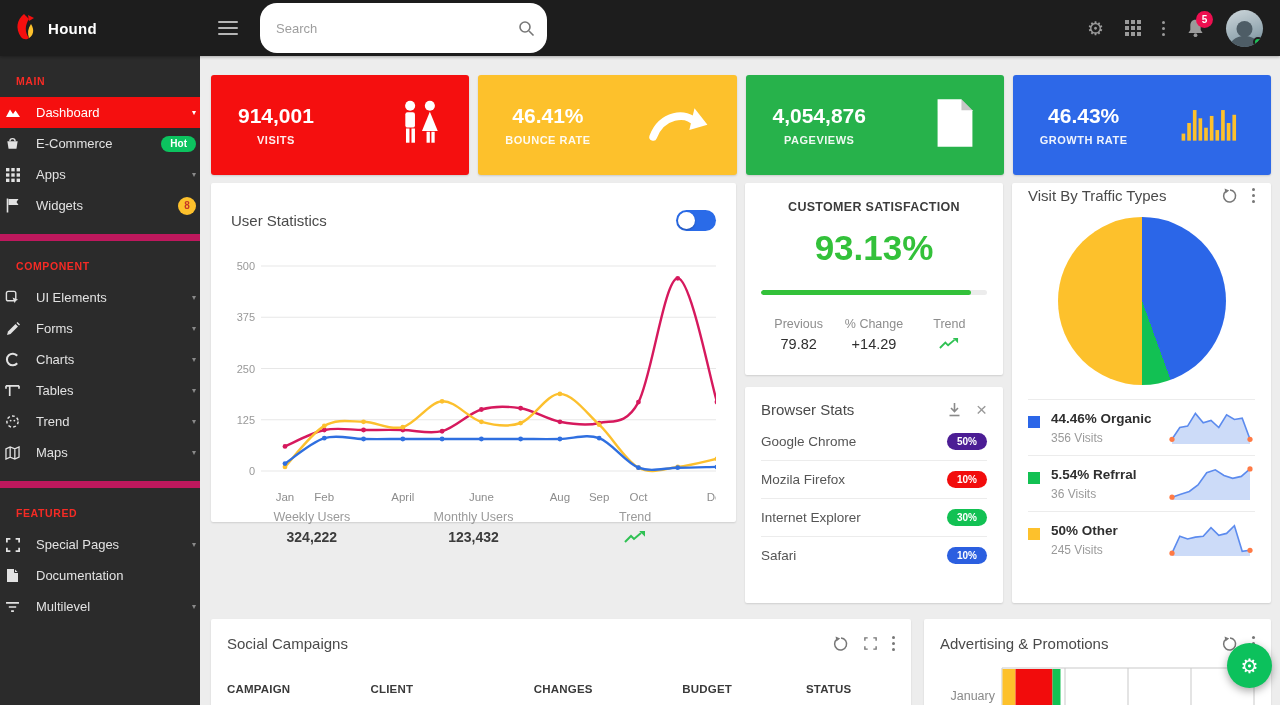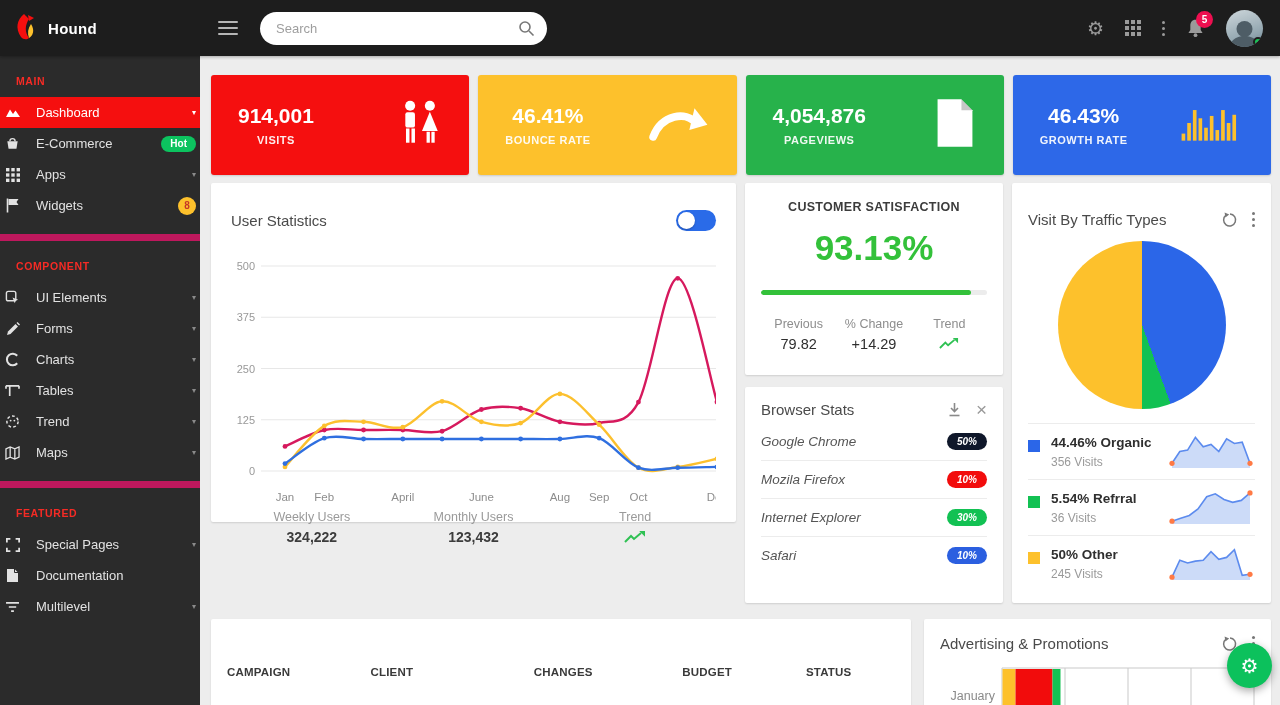--- a/index.html
+++ b/index.html
@@ -6,21 +6,21 @@
   html,body { width:1280px; height:705px; overflow:hidden; background:#ededed;
     font-family:"Liberation Sans", sans-serif; }
 
   
   .navbar { position:fixed; top:0; left:0; width:1280px; height:56px; background:#1d1d1d;
     display:flex; align-items:center; z-index:50; box-shadow:0 1px 3px rgba(0,0,0,.3); }
   .brand { width:200px; display:flex; align-items:center; gap:10px; padding-left:14px; cursor:pointer; }
   .brand-name { color:#fff; font-size:15px; font-weight:bold; letter-spacing:.3px; }
   .hamburger { margin-left:18px; width:20px; cursor:pointer; }
   .hamburger span { display:block; height:2px; background:#b5b5b5; margin:4px 0; border-radius:1px; }
-  .search-pill { margin-left:22px; width:287px; height:33px; background:#fff; border-radius:17px;
+  .search-pill { margin-left:22px; width:287px; height:50px; background:#fff; border-radius:17px;
     display:flex; align-items:center; padding:0 12px 0 16px; }
   .search-pill input { border:none; outline:none; flex:1; font-size:13px; color:#333;
     font-family:"Liberation Sans", sans-serif; }
   .search-pill input::placeholder { color:#9e9e9e; }
   .nav-right { margin-left:auto; display:flex; align-items:center; gap:21px; padding-right:17px; }
   .nav-ico { color:#9a9a9a; cursor:pointer; display:flex; align-items:center; }
   .gear-glyph { font-size:19px; line-height:1; }
   .grid-ico { display:grid; grid-template-columns:repeat(3,4px); grid-gap:2px; }
   .grid-ico i { width:4px; height:4px; background:#9a9a9a; }
   .kebab { display:flex; flex-direction:column; gap:3px; }
@@ -83,28 +83,28 @@
   .cs-title { font-size:12.5px; font-weight:bold; color:#3c3c3c; letter-spacing:.3px; }
   .cs-value { font-size:35px; font-weight:bold; color:#33c13a; margin-top:14px; }
   .cs-bar { margin-top:22px; height:5px; background:#ececec; border-radius:3px; overflow:hidden; }
   .cs-bar-fill { height:100%; background:#33c13a; border-radius:3px; }
   .cs-stats { display:flex; margin-top:14px; }
   .cs-stat { flex:1;margin-top:8px; }
   .cs-stat-label { font-size:12.5px; color:#8d8d8d; }
   .cs-stat-value { font-size:14.5px; font-weight:normal; color:#2f2f2f; margin-top:5px; }
 
   .bs-card { height:216px; padding:14px 16px 0; }
-  .bs-rows { margin-top:4px;font-style:italic; }
+  .bs-rows { margin-top:4px; }
   .bs-row { height:38px; display:flex; align-items:center; justify-content:space-between; }
   .bs-row + .bs-row { border-top:1px solid #ececec; }
   .bs-name { font-size:13.5px; color:#555; }
   .bs-badge { color:#fff; font-size:10px; font-weight:bold; padding:3px 10px; border-radius:10px; }
 
   .right-col { width:259px; }
-  .traffic-card { height:420px; padding:28px 16px 0; }
+  .traffic-card { height:420px; padding:4px 16px 0; }
   .pie { width:168px; height:168px; border-radius:50%; margin:13px auto 14px; }
   .tl-row { display:flex; align-items:center; border-top:1px solid #ececec; height:56px; }
   .tl-sq { width:12px; height:12px; margin-right:11px; align-self:flex-start; margin-top:16px; }
   .tl-label { font-size:13.5px; font-weight:bold; color:#2f2f2f; }
   .tl-sub { font-size:12px; color:#9a9a9a; margin-top:5px; }
   .tl-spark { margin-left:auto; }
 
   .row3 { margin-top:16px; gap:13px; }
   .sc-card { width:700px; height:175px; padding:16px 16px 0; }
   .sc-table { display:flex; margin-top:31px; }
@@ -512,21 +512,21 @@
                   <path d="M7.5 1 v8 M4 6 l3.5 3.5 L11 6" fill="none" stroke="#8a8a8a" stroke-width="1.6"></path>
                   <line x1="2.5" y1="13.5" x2="12.5" y2="13.5" stroke="#8a8a8a" stroke-width="1.6"></line>
                 </svg>
             </span>
             <span class="close-x">×</span>
           </span>
         </div>
         <div class="bs-rows" id="bs-rows">
             <div class="bs-row">
               <span class="bs-name">Google Chrome</span>
-              <span class="bs-badge" style="background: #0f172a;">50%</span>
+              <span class="bs-badge" style="background: #4c1d95;">50%</span>
             </div>
             <div class="bs-row">
               <span class="bs-name">Mozila Firefox</span>
               <span class="bs-badge" style="background: rgb(242, 12, 12);">10%</span>
             </div>
             <div class="bs-row">
               <span class="bs-name">Internet Explorer</span>
               <span class="bs-badge" style="background: rgb(18, 193, 83);">30%</span>
             </div>
             <div class="bs-row">
@@ -596,20 +596,41 @@
                   <circle cx="83" cy="35.34285714285714" r="2.6" fill="#ff7a45"></circle>
                 </svg></span>
             </div>
           </div>
       </div>
     </div>
   </div>
 
   <div class="row row3">
     <div class="card sc-card">
+      <div class="card-head">
+        <span class="card-title">Social Campaigns</span>
+        <span class="head-icons">
+          <span class="ico">
+            <svg width="16" height="16" viewBox="0 0 16 16">
+                <path d="M4 3.2 A6 6 0 1 0 8 2" fill="none" stroke="#777" stroke-width="1.5"></path>
+                <polygon points="2.6,0.6 7.2,2.6 3.4,5.6" fill="#777"></polygon>
+              </svg>
+          </span>
+          <span class="ico">
+            <svg width="15" height="15" viewBox="0 0 16 16">
+                <path d="M2 5 V2 h3 M11 2 h3 v3 M14 11 v3 h-3 M5 14 H2 v-3" fill="none" stroke="#777" stroke-width="1.5"></path>
+              </svg>
+          </span>
+          <span class="ico kebab">
+              <i style="background:#777"></i>
+              <i style="background:#777"></i>
+              <i style="background:#777"></i>
+            </span>
+        </span>
+      </div>
       <div class="sc-table" id="sc-table">
           <span class="sc-col" style="width: 145px;">CAMPAIGN</span>
           <span class="sc-col" style="width: 165px;">CLIENT</span>
           <span class="sc-col" style="width: 150px;">CHANGES</span>
           <span class="sc-col" style="width: 125px;">BUDGET</span>
           <span class="sc-col" style="width: 90px;">STATUS</span>
         </div>
     </div>
 
     <div class="card adv-card">

